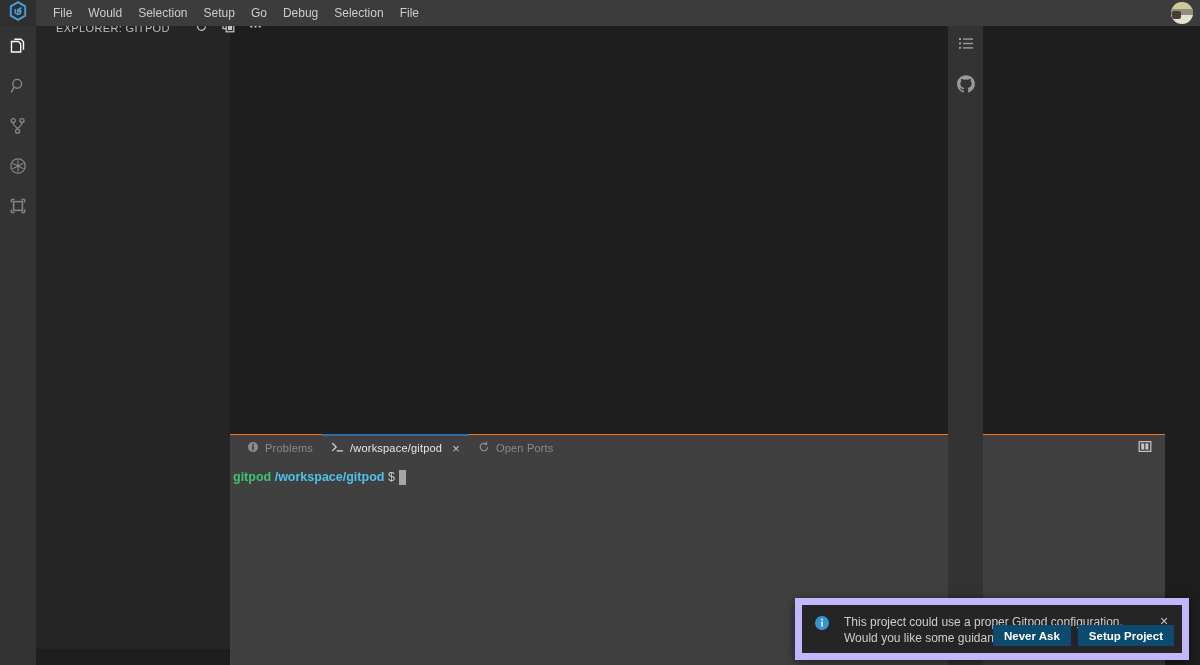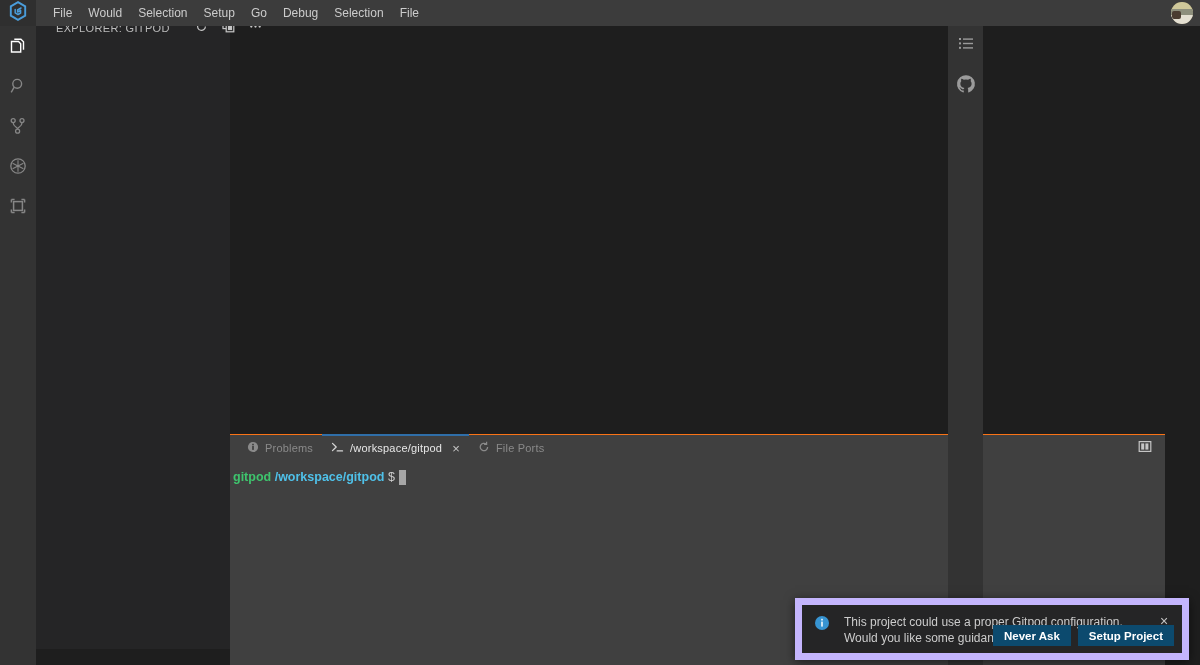--- a/index.html
+++ b/index.html
@@ -445,21 +445,21 @@
         <span class="ptab-close">×</span>
       </div>
 
       <div class="ptab">
         <span>
           <svg width="12" height="12" viewBox="0 0 12 12">
             <path d="M9.6 6.0 A3.7 3.7 0 1 1 8.3 3.2" stroke="#8a8a8a" stroke-width="1.25" fill="none"></path>
             <path d="M8.6 0.8 L8.6 3.4 L6.1 3.4" stroke="#8a8a8a" stroke-width="1.25" fill="none"></path>
           </svg>
         </span>
-        <span>File Ports</span>
+        <span>Open Ports</span>
       </div>
 
       <div class="panel-actions">
         <div class="panel-act">
           <span>
             <svg width="14" height="13" viewBox="0 0 14 13">
               <rect x="1.2" y="1.6" width="11.6" height="9.8" stroke="#c5c5c5" stroke-width="1.2" fill="none"></rect>
               <rect x="3.2" y="3.4" width="3.0" height="6.2" fill="#c5c5c5"></rect>
               <rect x="7.4" y="3.4" width="3.0" height="6.2" fill="#c5c5c5"></rect>
             </svg>

